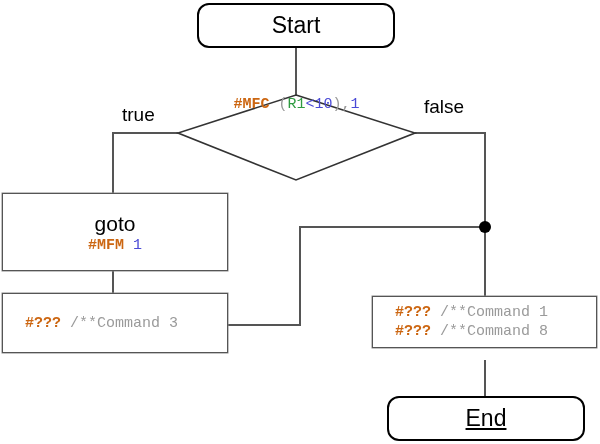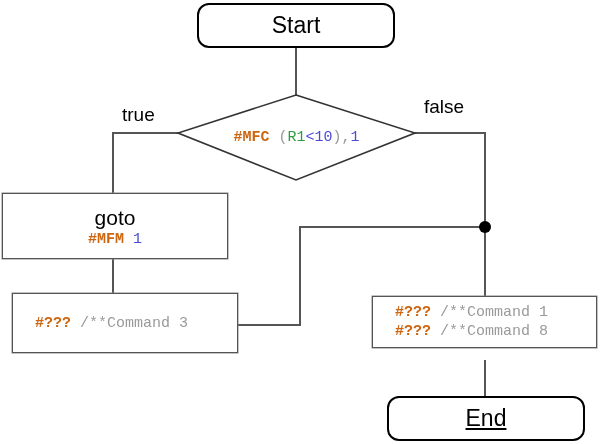--- a/index.html
+++ b/index.html
@@ -105,33 +105,33 @@
     <polygon points="296,95 415,133 296,180 178,133" fill="#ffffff" stroke="#333333" stroke-width="1.6"></polygon>
 
     <circle cx="485" cy="227" r="6" fill="#000000"></circle>
   </svg>
 
   <div class="node terminator" style="left:197px; top:3px; width:198px; height:45px;">
     <span class="node-label">Start</span>
   </div>
 
   <div style="position:absolute; left:178px; top:95px; width:237px; height:85px;
-              display:flex; align-items:center; justify-content:center;">
+              display:flex; justify-content:center;">
     <span class="mono"><span class="kw">#MFC</span><span class="punc"> </span><span class="punc">(</span><span class="reg">R1</span><span class="num">&lt;10</span><span class="punc">)</span><span class="punc">,</span><span class="num">1</span></span>
   </div>
 
   <div class="edge-label" style="left:122px; top:104px;">true</div>
   <div class="edge-label" style="left:424px; top:96px;">false</div>
 
-  <div class="node process goto-box" style="left:2px; top:193px; width:226px; height:66px;">
+  <div class="node process goto-box" style="left:2px; top:193px; width:226px; height:78px;">
     <span class="plain-label">goto</span>
     <span class="mono"><span class="kw">#MFM</span><span class="punc"> </span><span class="num">1</span></span>
   </div>
 
-  <div class="node process" style="left:12px; top:293px; width:226px; height:60px; align-items:flex-start;">
+  <div class="node process" style="left:2px; top:293px; width:226px; height:60px; align-items:flex-start;">
     <div class="cmdbox-inner">
       <div class="mono"><span class="kw">#???</span><span class="punc"> </span><span class="cmt">/**Command 3</span></div>
     </div>
   </div>
 
   <div class="node process" style="left:372px; top:296px; width:225px; height:52px; align-items:center;">
     <div class="cmdbox-inner">
       <div class="mono"><span class="kw">#???</span><span class="punc"> </span><span class="cmt">/**Command 1</span></div>
       <div class="mono"><span class="kw">#???</span><span class="punc"> </span><span class="cmt">/**Command 8</span></div>
     </div>

